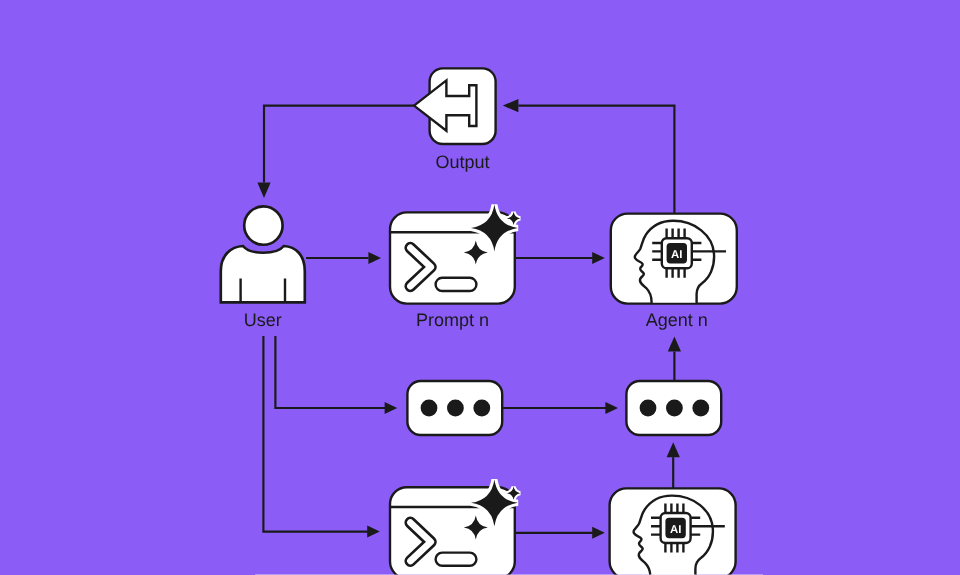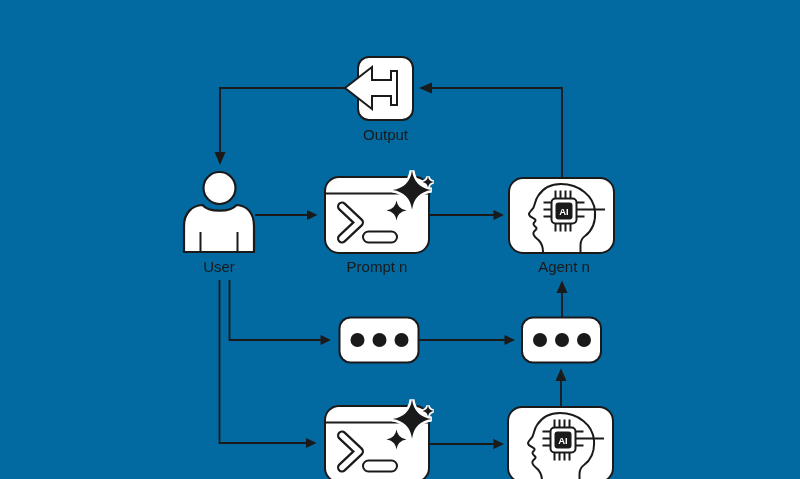--- a/index.html
+++ b/index.html
@@ -1,16 +1,16 @@
 <!DOCTYPE html>
 <html><head>
 <meta charset="utf-8">
 <style>
   html,body{margin:0;padding:0;background:#ffffff;}
-  .stage{position:relative;width:800px;height:479px;background:#0369a1;overflow:hidden;}
+  .stage{position:relative;width:800px;height:479px;background:#8b5cf6;overflow:hidden;}
   svg{display:block;}
   text{font-family:"Liberation Sans","DejaVu Sans",sans-serif;font-size:15px;fill:#1a1a1a;}
   .node-label{text-anchor:middle;}
   .chip-text{font-size:9.5px;font-weight:bold;fill:#ffffff;text-anchor:middle;}
   .box{fill:#ffffff;stroke:#1a1a1a;stroke-width:2;}
   .edge{fill:none;stroke:#1a1a1a;stroke-width:1.8;}
   .head{fill:#1a1a1a;stroke:none;}
   .icon-stroke{fill:#ffffff;stroke:#1a1a1a;stroke-width:2;}
   .thin{fill:none;stroke:#1a1a1a;stroke-width:2;}
   .sparkle{fill:#1a1a1a;stroke:#ffffff;stroke-width:5;paint-order:stroke;}

